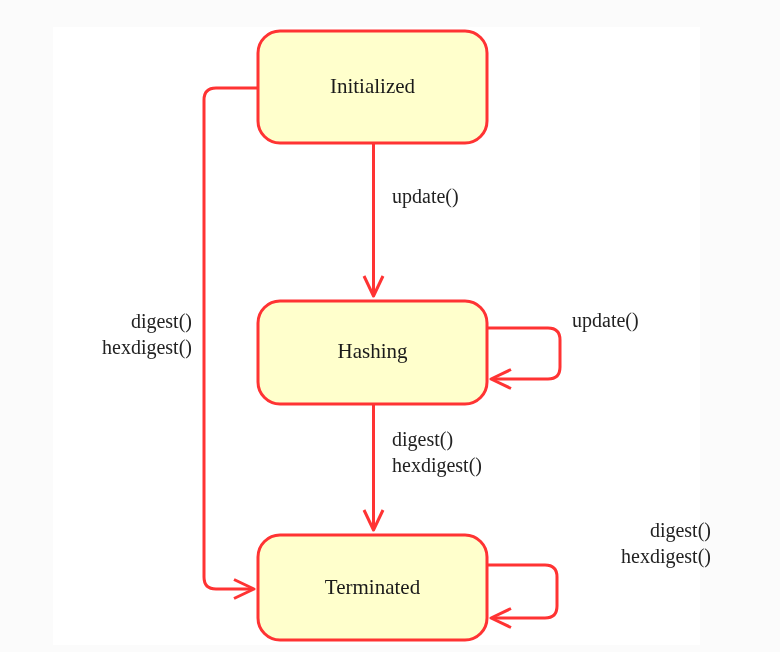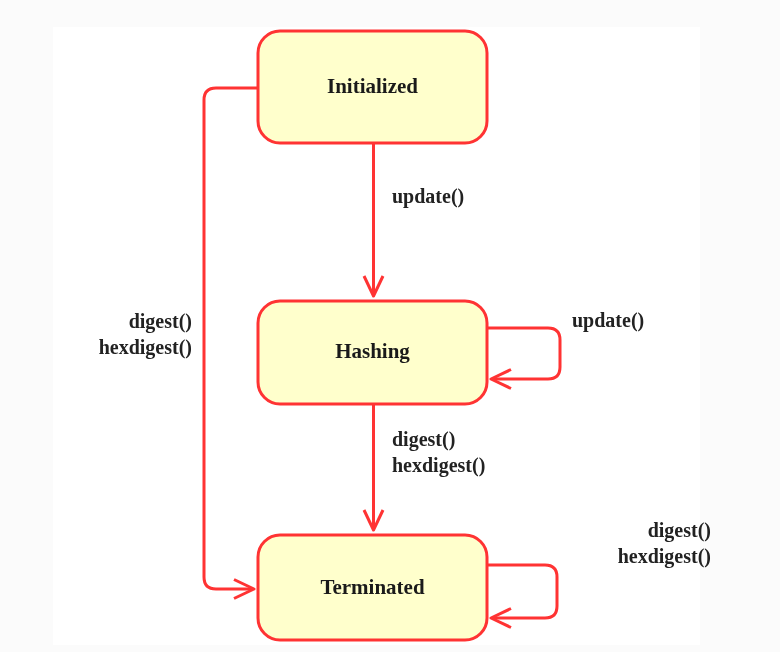--- a/index.html
+++ b/index.html
@@ -10,21 +10,20 @@
     width: 780px;
     height: 652px;
     background: #fbfbfb;
     font-family: "Liberation Serif", "DejaVu Serif", serif;
     overflow: hidden;
   }
   #diagram-root {
     position: relative;
     width: 624px;
     height: 652px;
-    font-weight: bold;
   }
   .canvas {
     position: absolute;
     left: 53px;
     top: 27px;
     width: 647px;
     height: 618px;
     background: #ffffff;
   }
   svg.diagram-svg {

